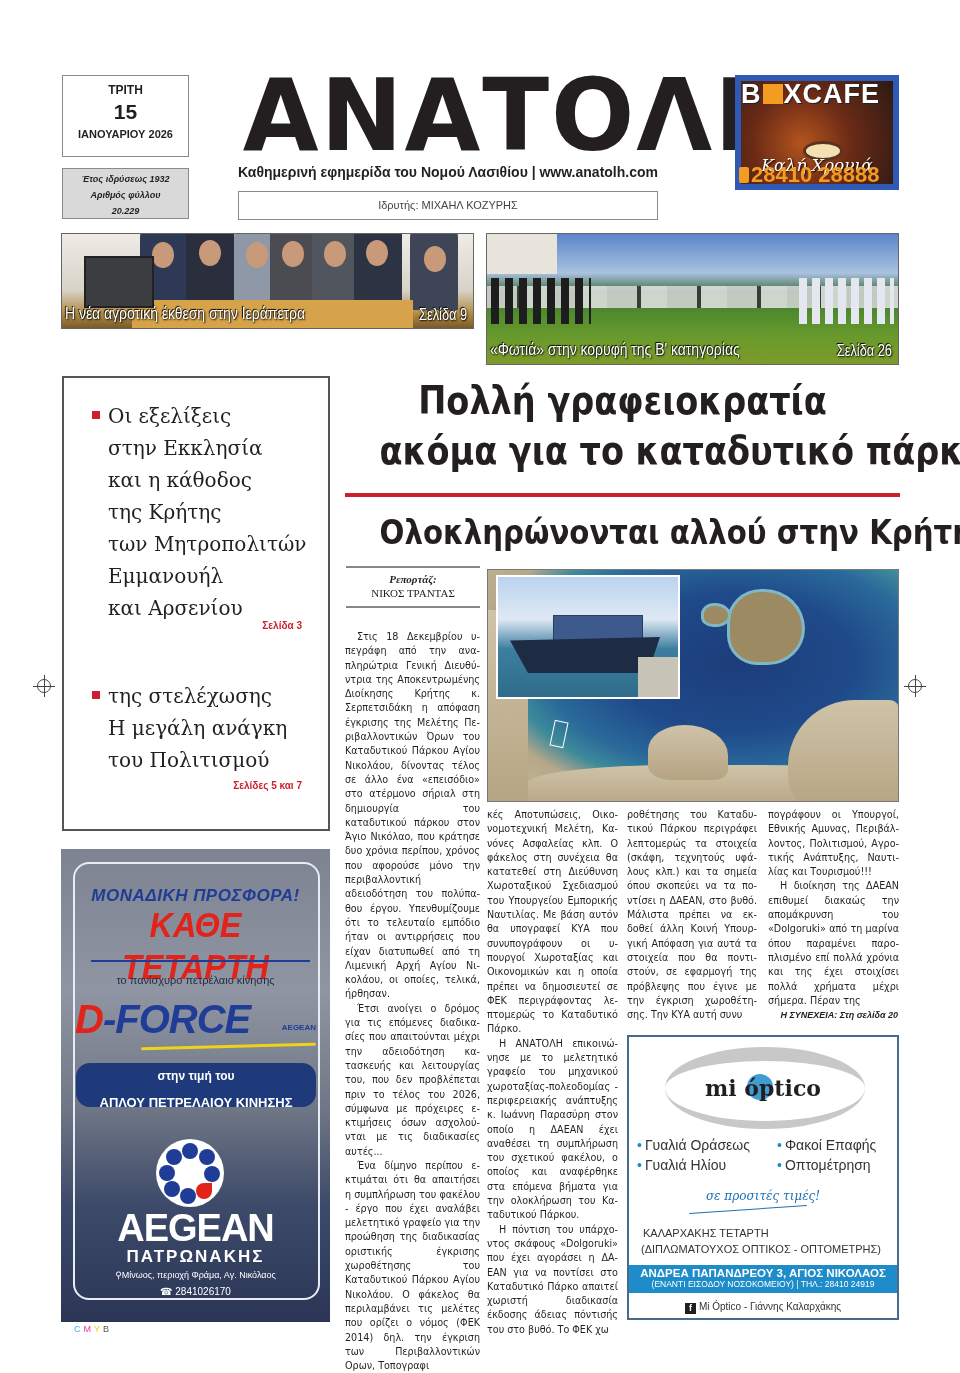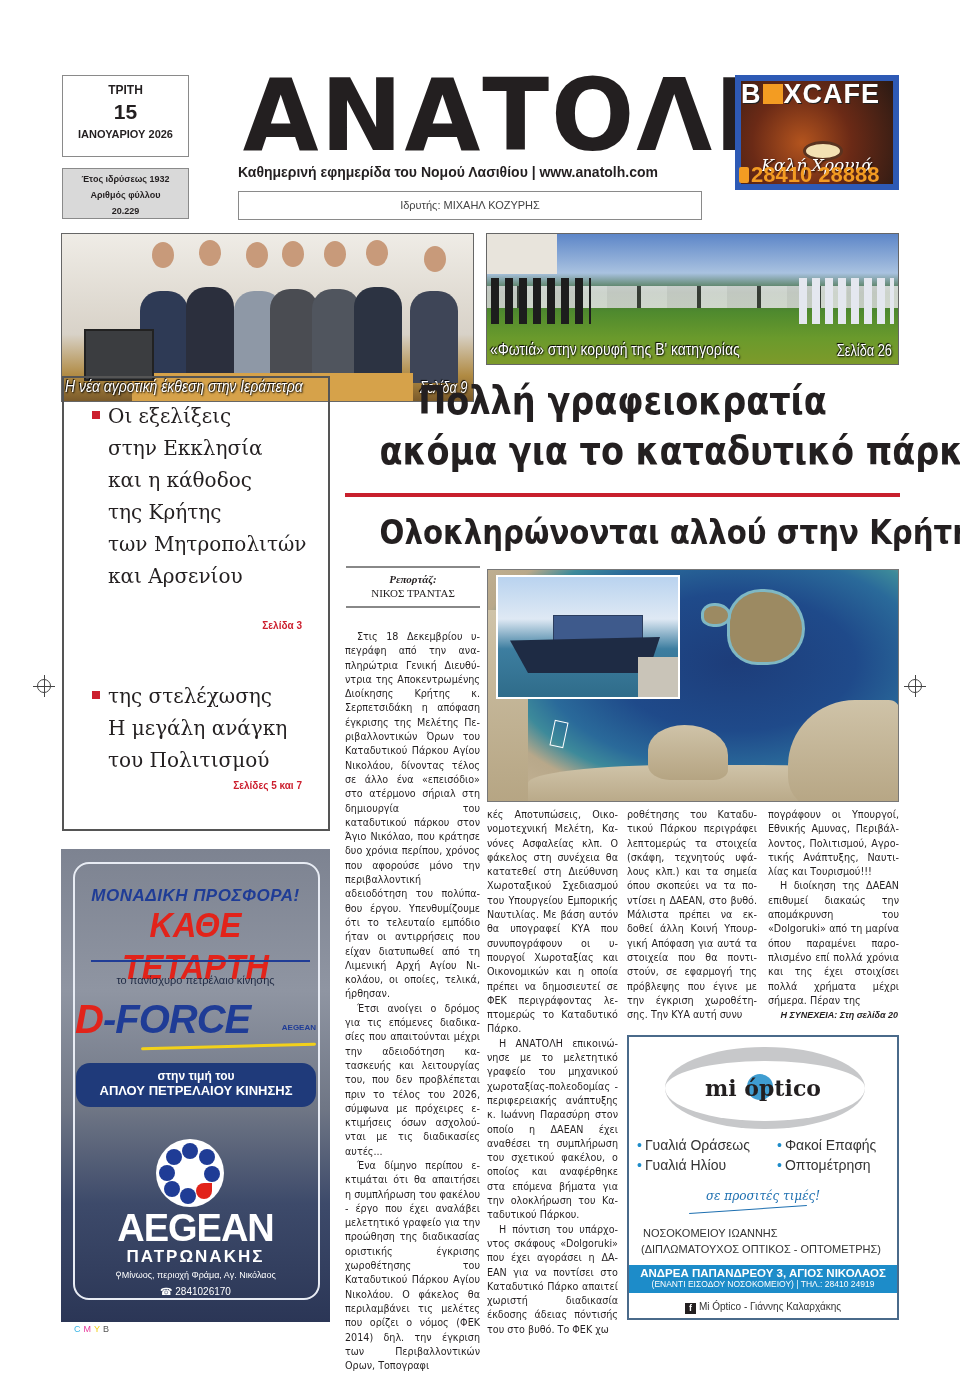--- a/index.html
+++ b/index.html
@@ -11,42 +11,42 @@
   
   .cropmark { position: absolute; width: 14px; height: 14px; border: 1px solid #444; border-radius: 50%; }
   .cropmark::before { content: ""; position: absolute; left: -5px; right: -5px; top: 6px; height: 1px; background: #444; }
   .cropmark::after { content: ""; position: absolute; top: -5px; bottom: -5px; left: 6px; width: 1px; background: #444; }
 
   
   .date-box { left: 62px; top: 75px; width: 127px; height: 82px; border: 1px solid #8a8a8a; text-align: center; }
   .date-box .day { font-weight: bold; font-size: 12px; margin-top: 7px; }
   .date-box .num { font-weight: bold; font-size: 21px; margin-top: 3px; }
   .date-box .month { font-weight: bold; font-size: 11px; margin-top: 4px; }
-  .issue-box { left: 62px; top: 168px; width: 127px; height: 51px; border: 1px solid #8a8a8a; background: #d9d9d9; text-align: center; font-size: 9px; font-weight: bold; line-height: 16px; padding-top: 2px; }
+  .issue-box { left: 62px; top: 168px; width: 127px; height: 51px; border: 1px solid #8a8a8a; background: #d9d9d9; text-align: center; font-size: 9px; font-weight: bold; line-height: 16px; padding-top: 2px; font-style: italic; }
 
   
   .logo { left: 238px; top: 70px; width: 466px; height: 92px; font-family: "DejaVu Sans", sans-serif; font-weight: bold; font-size: 100px; line-height: 92px; letter-spacing: 2px; color: #231f20; text-align: center; transform: scaleX(0.98); }
   .tagline { left: 238px; top: 164px; width: 466px; font-size: 14px; font-weight: bold; color: #231f20; white-space: nowrap; }
-  .founder-box { left: 238px; top: 191px; width: 464px; height: 29px; border: 1px solid #8a8a8a; text-align: center; font-size: 11px; line-height: 27px; color: #444; }
+  .founder-box { left: 238px; top: 191px; width: 420px; height: 29px; border: 1px solid #8a8a8a; text-align: center; font-size: 11px; line-height: 27px; color: #444; }
 
   
   .boxcafe { left: 735px; top: 75px; width: 164px; height: 115px; background: #2e5ab5; border: 2px solid #2e5ab5; overflow: hidden; }
   .boxcafe .inner { position: absolute; left: 4px; top: 4px; right: 4px; bottom: 4px; background: radial-gradient(circle at 40% 60%, #b3541e 0%, #6b2a16 45%, #2a1a14 100%); }
   .boxcafe .brand { position: absolute; left: 4px; top: 2px; font-size: 27px; font-weight: bold; color: #fff; letter-spacing: 1px; text-shadow: 1px 1px 0 #222; }
   .boxcafe .brand .o { display: inline-block; width: 20px; height: 20px; background: #f39c22; vertical-align: -1px; margin: 0 1px; }
   .boxcafe .greet { position: absolute; left: 0; right: 0; top: 78px; text-align: center; font-size: 17px; font-style: italic; color: #fff; font-family: "DejaVu Serif", serif; text-shadow: 1px 1px 2px #000; }
   .boxcafe .cup { position: absolute; left: 62px; top: 60px; width: 40px; height: 20px; background: #f3e1b3; border-radius: 50%; border: 3px solid #5a3320; }
   .boxcafe .phone { position: absolute; left: 2px; bottom: 0px; font-size: 22px; font-weight: bold; color: #f39c22; white-space: nowrap; }
   .boxcafe .phone .ph-ico { display: inline-block; width: 10px; height: 16px; background: #f39c22; border-radius: 2px; margin-right: 2px; vertical-align: -1px; }
 
   
   .photo { position: absolute; overflow: hidden; border: 1px solid #666; }
   .photo .caption { position: absolute; left: 3px; bottom: 4px; font-family: "Liberation Sans Narrow", "Liberation Sans", sans-serif; font-size: 17px; color: #fff; text-shadow: 1px 1px 2px #000, -1px -1px 1px #000; transform: scaleX(0.82); transform-origin: left center; white-space: nowrap; }
   .photo .page { position: absolute; right: 6px; bottom: 4px; font-size: 16px; color: #fff; text-shadow: 1px 1px 2px #000, -1px -1px 1px #000; transform: scaleX(0.8); transform-origin: right center; white-space: nowrap; }
-  .photo-ag { left: 61px; top: 233px; width: 413px; height: 169px; background: linear-gradient(180deg, #efece6 0%, #d8d2c8 60%, #b08a42 85%, #7a5a2a 100%); font-style: italic; }
+  .photo-ag { left: 61px; top: 233px; width: 413px; height: 96px; background: linear-gradient(180deg, #efece6 0%, #d8d2c8 60%, #b08a42 85%, #7a5a2a 100%); }
   .photo-ag .person { position: absolute; bottom: 18px; width: 48px; border-radius: 20px 20px 0 0; }
   .photo-ag .head { position: absolute; width: 22px; height: 26px; border-radius: 50%; background: #c89a7a; }
   .photo-ag .desk { position: absolute; left: 70px; right: 60px; bottom: 0; height: 28px; background: #d6a24a; }
   .photo-ag .monitor { position: absolute; left: 22px; bottom: 20px; width: 70px; height: 52px; background: #3b3d40; border: 2px solid #222; }
   .photo-fb { left: 486px; top: 233px; width: 413px; height: 132px; background: linear-gradient(180deg, #5d86c8 0%, #a9c2e0 30%, #3f6c3a 45%, #4f8a2e 60%, #6a9a2c 80%, #7d9a2a 100%); }
   .photo-fb .stand { position: absolute; left: 0; right: 0; top: 52px; height: 22px; background: repeating-linear-gradient(90deg, #d8d8d8 0 30px, #333 30px 34px, #e6e6e6 34px 60px); opacity: 0.85; }
   .photo-fb .bldg { position: absolute; left: 0; top: 0; width: 70px; height: 40px; background: #e8e4dc; }
   .photo-fb .team { position: absolute; bottom: 40px; height: 46px; }
   .photo-fb .team.a { left: 4px; width: 100px; background: repeating-linear-gradient(90deg, #1d1d1d 0 8px, transparent 8px 14px); }
   .photo-fb .team.b { right: 4px; width: 95px; background: repeating-linear-gradient(90deg, #e4e7ef 0 8px, transparent 8px 13px); }
@@ -94,21 +94,21 @@
   .aegean .offer { position: absolute; left: 0; right: 0; top: 37px; text-align: center; font-size: 17px; font-weight: bold; font-style: italic; color: #1f3c96; letter-spacing: 0.5px; }
   .aegean .wed { position: absolute; left: 0; right: 0; top: 55px; text-align: center; font-size: 36px; font-weight: bold; font-style: italic; color: #e2231a; transform: scaleX(0.9); }
   .aegean .rule { position: absolute; left: 30px; right: 20px; top: 111px; height: 2px; background: #1f3c96; }
   .aegean .fuel { position: absolute; left: 0; right: 0; top: 125px; text-align: center; font-size: 11px; color: #1f2a44; }
   .aegean .dforce { position: absolute; left: 14px; top: 148px; font-size: 40px; font-weight: bold; font-style: italic; color: #1f3c96; letter-spacing: -1px; }
   .aegean .dforce .d { color: #e2231a; }
   .aegean .mini { position: absolute; right: 14px; top: 174px; font-size: 8px; font-weight: bold; color: #1f3c96; }
   .aegean .swoosh { position: absolute; left: 80px; right: 14px; top: 196px; height: 3px; background: #f2d11a; border-radius: 2px; transform: rotate(-1.5deg); }
   .aegean .price { position: absolute; left: 15px; right: 14px; top: 214px; height: 44px; background: #1f3a7a; border-radius: 14px; text-align: center; color: #fff; font-weight: bold; }
   .aegean .price .p1 { display: block; font-size: 12px; margin-top: 6px; }
-  .aegean .price .p2 { display: block; font-size: 13px; margin-top: 0; }
+  .aegean .price .p2 { display: block; font-size: 13px; margin-top: 12px; }
   .aegean .star { position: absolute; left: 95px; top: 290px; width: 68px; height: 68px; border-radius: 50%; background: #fff; }
   .aegean .star .petal { position: absolute; width: 16px; height: 16px; background: #1f3c96; border-radius: 50%; }
   .aegean .star .drop { position: absolute; width: 16px; height: 16px; background: #e2231a; border-radius: 50% 0 50% 50%; }
   .aegean .brand { position: absolute; left: 0; right: 0; top: 358px; text-align: center; font-size: 38px; font-weight: bold; color: #fff; letter-spacing: -1px; }
   .aegean .owner { position: absolute; left: 0; right: 0; top: 398px; text-align: center; font-size: 17px; font-weight: bold; color: #fff; letter-spacing: 2px; }
   .aegean .addr { position: absolute; left: 0; right: 0; top: 421px; text-align: center; font-size: 9px; color: #fff; }
   .aegean .tel { position: absolute; left: 0; right: 0; top: 437px; text-align: center; font-size: 10px; color: #fff; }
 
   
   .cmyb { left: 74px; top: 1324px; font-size: 9px; letter-spacing: 3px; }
@@ -192,20 +192,21 @@
 </div>
 
 <div class="abs teaser-box">
   <div class="teaser" style="top:22px; left:44px;">
     <span class="bullet"></span>
     <span class="line">Οι εξελίξεις</span>
     <span class="line">στην Εκκλησία</span>
     <span class="line">και η κάθοδος</span>
     <span class="line">της Κρήτης</span>
     <span class="line">των Μητροπολιτών</span>
+    <span class="line">Εμμανουήλ</span>
     <span class="line">και Αρσενίου</span>
   </div>
   <div class="teaser-page" style="top:242px;">Σελίδα 3</div>
 
   <div class="teaser" style="top:302px; left:44px;">
     <span class="bullet"></span>
     <span class="line">της στελέχωσης</span>
     <span class="line">Η μεγάλη ανάγκη</span>
     <span class="line">του Πολιτισμού</span>
   </div>
@@ -294,20 +295,20 @@
 <div class="abs optico">
   <div class="eye"></div>
   <div class="logo-dot"></div>
   <div class="logo-text">mi óptico</div>
   <div class="svc" style="left:8px; top:100px;"><span class="dot">•</span><span>Γυαλιά Οράσεως</span></div>
   <div class="svc" style="left:148px; top:100px;"><span class="dot">•</span><span>Φακοί Επαφής</span></div>
   <div class="svc" style="left:8px; top:120px;"><span class="dot">•</span><span>Γυαλιά Ηλίου</span></div>
   <div class="svc" style="left:148px; top:120px;"><span class="dot">•</span><span>Οπτομέτρηση</span></div>
   <div class="slogan">σε προσιτές τιμές!</div>
   <div class="slogan-line"></div>
-  <div class="person">ΝΟΣΟΚΟΜΕΙΟΥ ΙΩΑΝΝΗΣ</div>
+  <div class="person">ΚΑΛΑΡΧΑΚΗΣ ΤΕΤΑΡΤΗ</div>
   <div class="title">(ΔΙΠΛΩΜΑΤΟΥΧΟΣ ΟΠΤΙΚΟΣ - ΟΠΤΟΜΕΤΡΗΣ)</div>
   <div class="bar">
     <span class="b1">ΑΝΔΡΕΑ ΠΑΠΑΝΔΡΕΟΥ 3,  ΑΓΙΟΣ  ΝΙΚΟΛΑΟΣ</span>
     <span class="b2">(ΕΝΑΝΤΙ ΕΙΣΟΔΟΥ ΝΟΣΟΚΟΜΕΙΟΥ) | ΤΗΛ.: 28410 24919</span>
   </div>
   <div class="fb"><span class="f">f</span><span>Mi Óptico - Γιάννης Καλαρχάκης</span></div>
 </div>
 
 </body></html>

